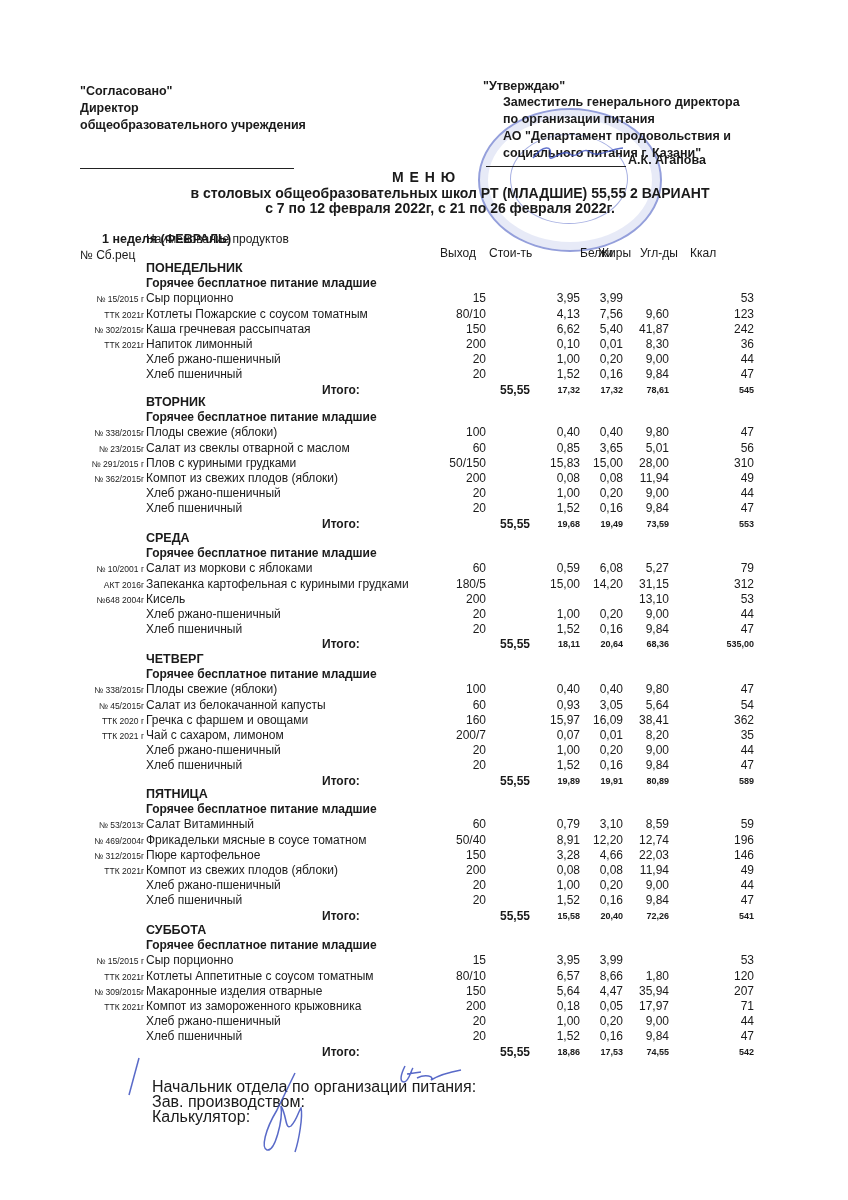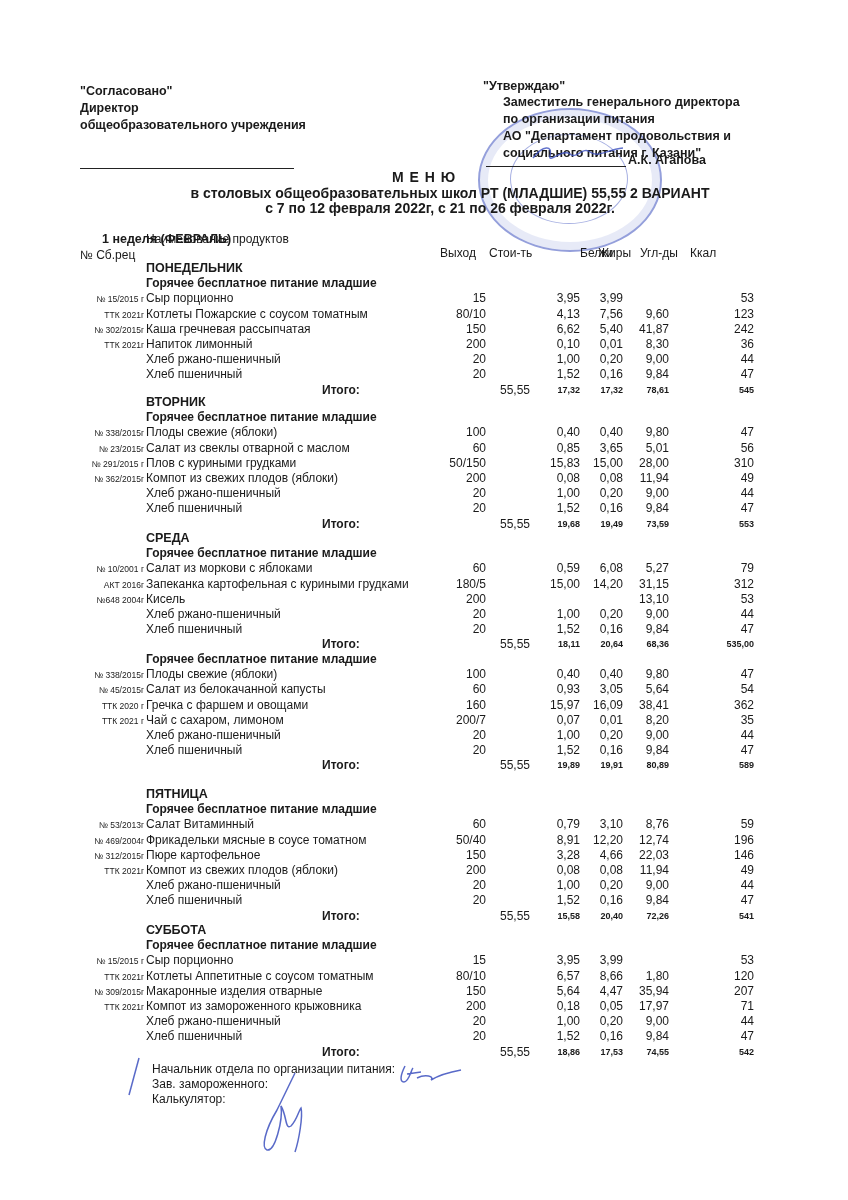--- a/index.html
+++ b/index.html
@@ -18,28 +18,28 @@
     .name { left: 146px; }
     .out { text-align: right; width: 60px; left: 426px; }
     .cost { text-align: right; width: 50px; left: 480px; }
     .prot { text-align: right; width: 40px; left: 540px; }
     .fat { text-align: right; width: 40px; left: 583px; }
     .carb { text-align: right; width: 44px; left: 625px; }
     .kcal { text-align: right; width: 30px; left: 683px; margin-left: 41px; }
     .day-name { font-weight: bold; font-size: 12.5px; }
     .sub { font-weight: bold; font-size: 12px; }
     .total .lbl { left: 322px; font-weight: bold; }
-    .total .cost { font-weight: normal; }
+    .total .cost { font-weight: bold; }
     .total .prot, .total .fat, .total .carb, .total .kcal { font-weight: bold; font-size: 9px; top: 2px; }
     .stamp { position: absolute; left: 478px; top: 108px; width: 180px; height: 140px; border-radius: 50%;
              border: 2px solid rgba(60,80,190,0.55); box-shadow: inset 0 0 0 8px rgba(60,80,190,0.12); }
     .stamp-inner { position: absolute; left: 30px; top: 24px; width: 116px; height: 88px; border-radius: 50%;
                    border: 1.5px solid rgba(60,80,190,0.45); }
     .sig { position: absolute; }
-    .footer { font-size: 12px; line-height: 15px; }
+    .footer { font-size: 16px; line-height: 15px; margin-top: 17px; }
   </style>
 </head>
 <body>
 
 <div class="abs hdr" style="left:80px; top:83px;">
   <div>"Согласовано"</div>
   <div>Директор</div>
   <div>общеобразовательного учреждения</div>
 </div>
 <div class="line" style="left:80px; top:168px; width:214px;"></div>
@@ -272,20 +272,23 @@
       <span class="lbl">Итого:</span>
       <span class="cost">55,55</span>
       <span class="prot">18,11</span>
       <span class="fat">20,64</span>
       <span class="carb">68,36</span>
       <span class="kcal">535,00</span>
     </div>
     </div>
     <div class="day-block" style="top: 652px;">
       <div class="row">
+        <span class="name day-name">ЧЕТВЕРГ</span>
+      </div>
+      <div class="row">
         <span class="name sub">Горячее бесплатное питание младшие</span>
       </div>
       <div class="row">
         <span class="code">№ 338/2015г</span>
         <span class="name">Плоды свежие (яблоки)</span>
         <span class="out">100</span>
         <span class="prot">0,40</span>
         <span class="fat">0,40</span>
         <span class="carb">9,80</span>
         <span class="kcal">47</span>
@@ -350,21 +353,21 @@
       </div>
       <div class="row">
         <span class="name sub">Горячее бесплатное питание младшие</span>
       </div>
       <div class="row">
         <span class="code">№ 53/2013г</span>
         <span class="name">Салат Витаминный</span>
         <span class="out">60</span>
         <span class="prot">0,79</span>
         <span class="fat">3,10</span>
-        <span class="carb">8,76</span>
+        <span class="carb">8,59</span>
         <span class="kcal">59</span>
       </div>
       <div class="row">
         <span class="code">№ 469/2004г</span>
         <span class="name">Фрикадельки мясные в соусе томатном</span>
         <span class="out">50/40</span>
         <span class="prot">8,91</span>
         <span class="fat">12,20</span>
         <span class="carb">12,74</span>
         <span class="kcal">196</span>
@@ -481,21 +484,21 @@
       <span class="prot">18,86</span>
       <span class="fat">17,53</span>
       <span class="carb">74,55</span>
       <span class="kcal">542</span>
     </div>
     </div>
   </div>
 
 <div class="abs footer" style="left:152px; top:1062px;">
   <div>Начальник отдела по организации питания:</div>
-  <div>Зав. замороженного:</div>
+  <div>Зав. производством:</div>
   <div>Калькулятор:</div>
 </div>
 <svg class="sig" style="left:125px; top:1055px;" width="20" height="45">
   <path d="M14 3 L4 40" stroke="rgba(60,80,190,0.85)" fill="none" stroke-width="1.5"></path>
 </svg>
 <svg class="sig" style="left:395px; top:1060px;" width="70" height="30">
   <path d="M10 6 C6 14, 4 22, 9 22 C14 22, 16 10, 18 8 M12 14 L26 12 M22 18 C30 14, 40 16, 36 20 C46 14, 55 12, 66 10" stroke="rgba(60,80,190,0.85)" fill="none" stroke-width="1.5"></path>
 </svg>
 <svg class="sig" style="left:255px; top:1070px;" width="60" height="85">
   <path d="M40 3 L22 40 C10 60, 6 78, 12 80 C20 82, 28 50, 26 36 C32 46, 30 60, 36 56 C42 50, 44 40, 46 38 C48 46, 44 70, 40 82" stroke="rgba(60,80,190,0.85)" fill="none" stroke-width="1.5"></path>

